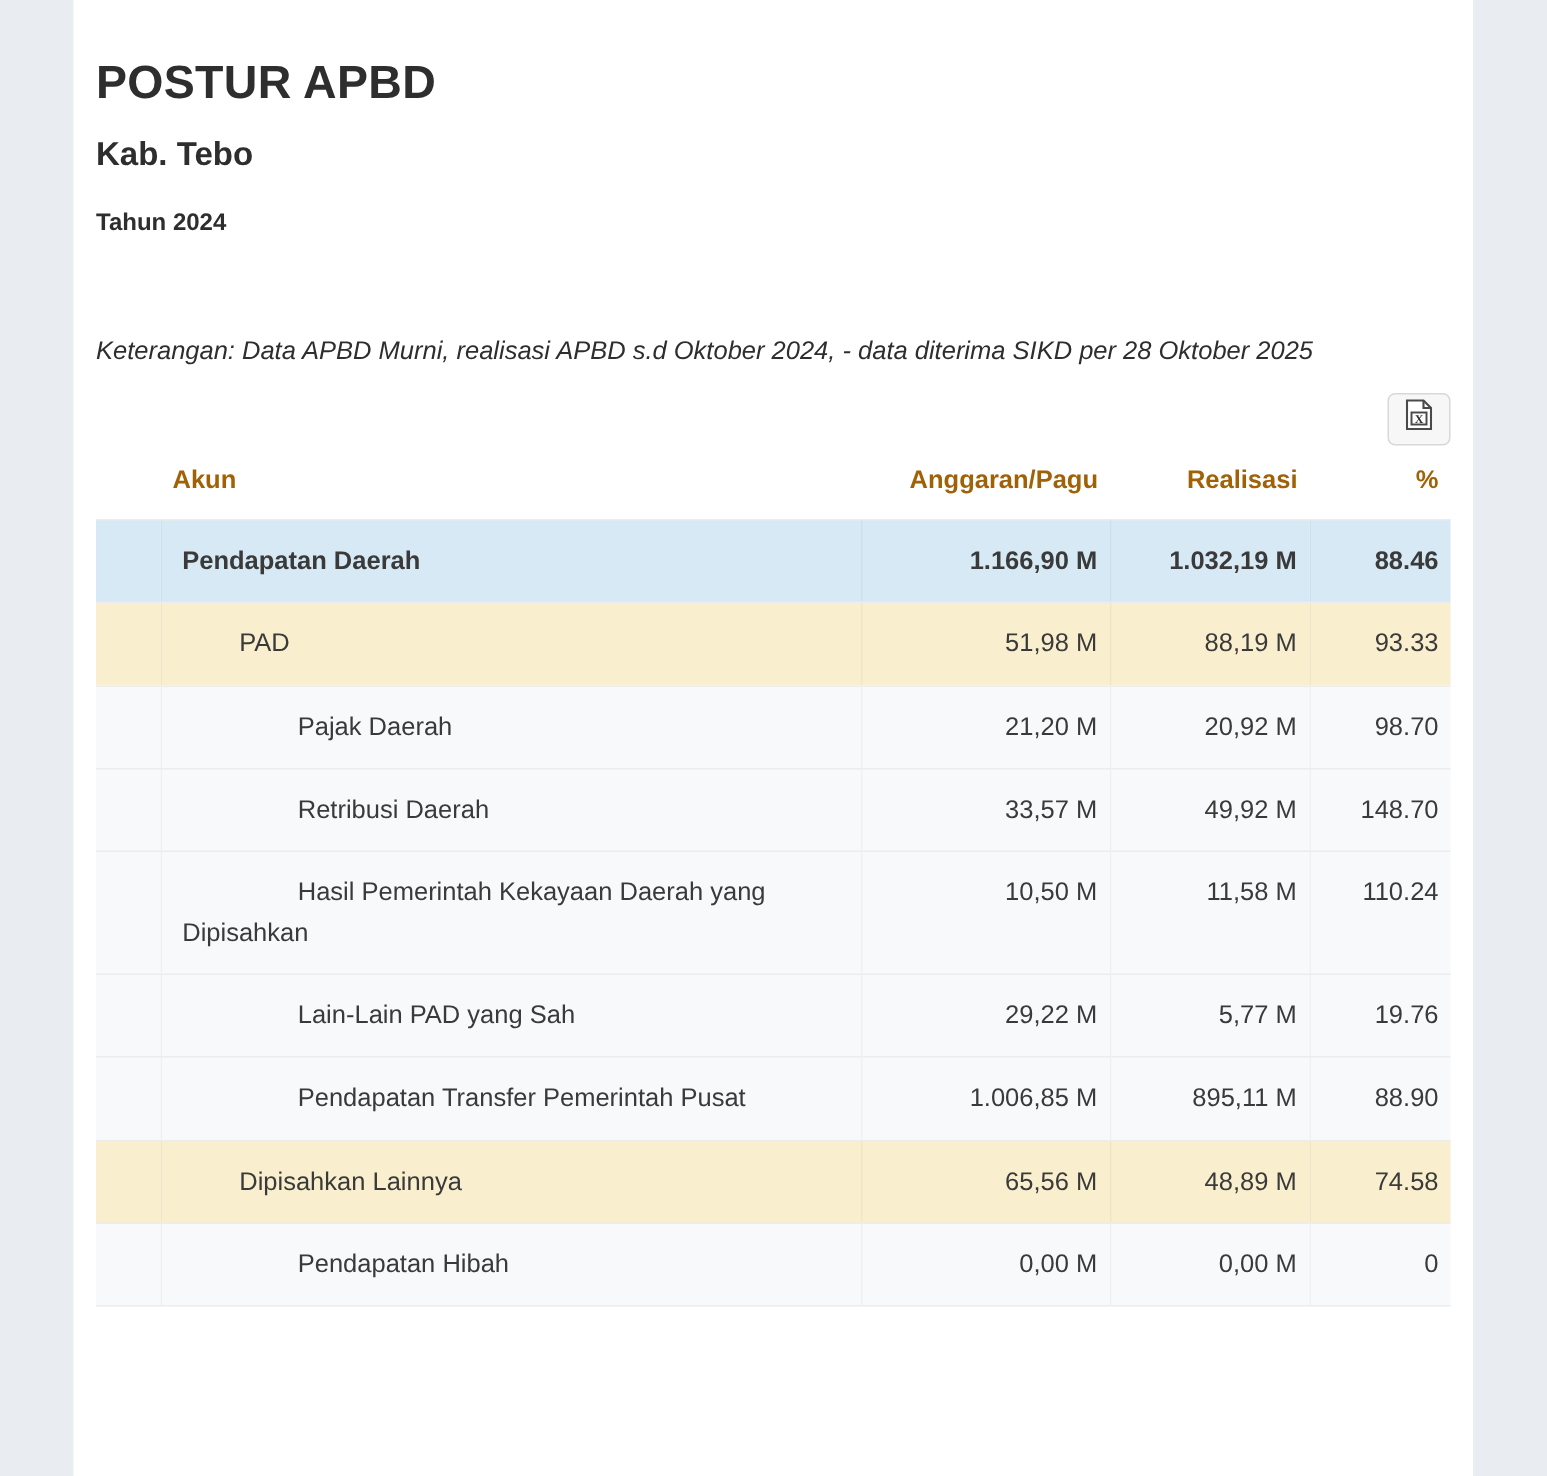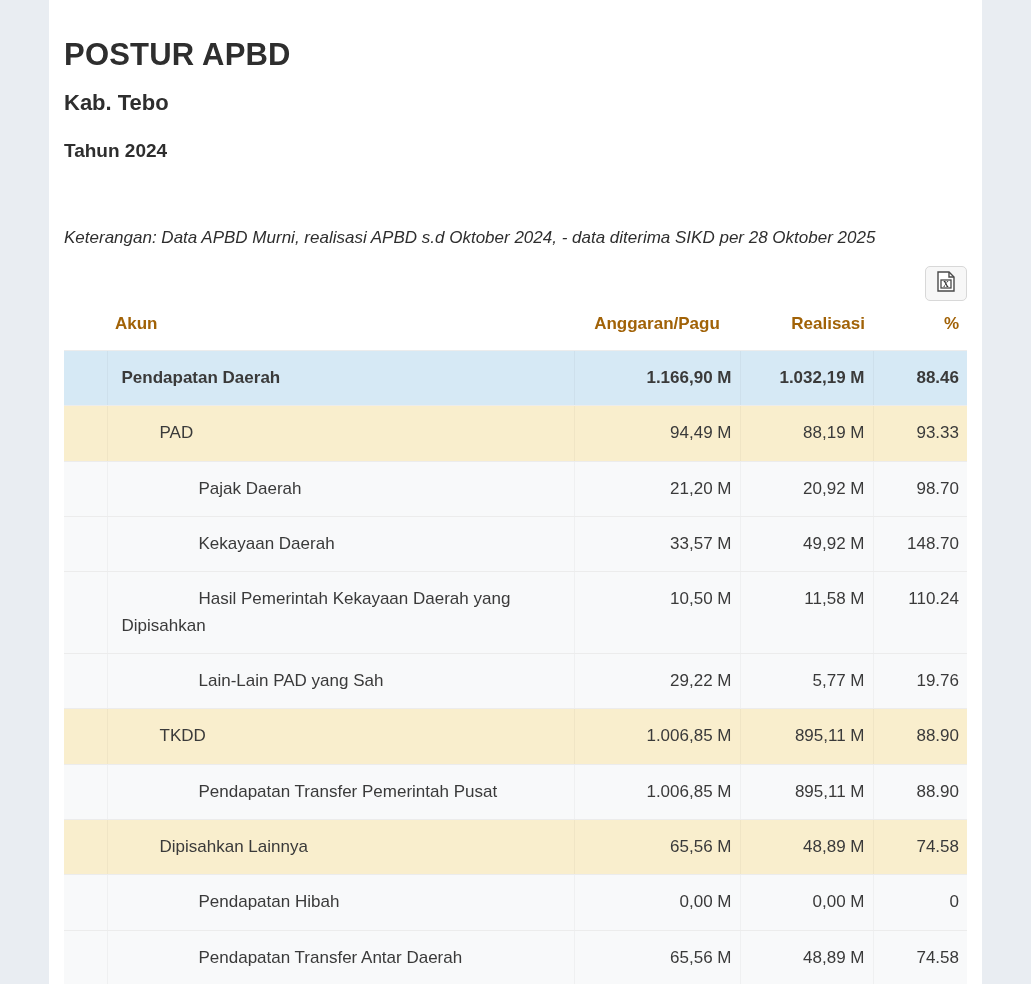--- a/index.html
+++ b/index.html
@@ -46,21 +46,21 @@
 
   h2.sub-title {
     font-size: 22px;
     font-weight: bold;
     color: #2e2e2e;
     margin: 14px 0 0 0;
     line-height: 1.3;
   }
 
   h3.year-title {
-    font-size: 19px;
+    font-size: 16px;
     font-weight: bold;
     color: #2e2e2e;
     margin: 22px 0 0 0;
     line-height: 1.3;
   }
 
   .keterangan {
     font-size: 17px;
     font-style: italic;
     color: #2e2e2e;
@@ -101,21 +101,21 @@
     font-weight: bold;
     color: #a16207;
     padding: 10px 8px 16px 8px;
     vertical-align: bottom;
     background: #ffffff;
     border: none;
   }
 
   th.col-spacer { width: 27px; padding: 0; }
   th.col-akun   { text-align: left; padding-left: 14px; }
-  th.col-pagu   { width: 150px; text-align: center; }
+  th.col-pagu   { width: 150px; text-align: right; }
   th.col-real   { width: 117px; text-align: right; }
   th.col-pct    { width: 78px;  text-align: right; padding-right: 14px;}
 
   table.posture-table tbody td {
     font-size: 17px;
     color: #3a3a3a;
     padding: 14px 8px;
     vertical-align: top;
     border-top: 1px solid #ececec;
     border-bottom: 1px solid #ececec;
@@ -200,59 +200,52 @@
           <tr class="lvl-0">
             <td class="cell-spacer"></td>
             <td class="cell-akun ind-0">Pendapatan Daerah</td>
             <td class="cell-num cell-pagu">1.166,90 M</td>
             <td class="cell-num cell-realisasi">1.032,19 M</td>
             <td class="cell-num cell-pct">88.46</td>
           </tr>
           <tr class="lvl-1">
             <td class="cell-spacer"></td>
             <td class="cell-akun ind-1">PAD</td>
-            <td class="cell-num cell-pagu">94,49 M</td>
+            <td class="cell-num cell-pagu">51,98 M</td>
             <td class="cell-num cell-realisasi">88,19 M</td>
             <td class="cell-num cell-pct">93.33</td>
           </tr>
           <tr class="lvl-2">
             <td class="cell-spacer"></td>
             <td class="cell-akun ind-2">Pajak Daerah</td>
             <td class="cell-num cell-pagu">21,20 M</td>
             <td class="cell-num cell-realisasi">20,92 M</td>
             <td class="cell-num cell-pct">98.70</td>
           </tr>
           <tr class="lvl-2">
             <td class="cell-spacer"></td>
-            <td class="cell-akun ind-2">Kekayaan Daerah</td>
+            <td class="cell-akun ind-2">Retribusi Daerah</td>
             <td class="cell-num cell-pagu">33,57 M</td>
             <td class="cell-num cell-realisasi">49,92 M</td>
             <td class="cell-num cell-pct">148.70</td>
           </tr>
           <tr class="lvl-2">
             <td class="cell-spacer"></td>
             <td class="cell-akun ind-2">Hasil Pemerintah Kekayaan Daerah yang Dipisahkan</td>
             <td class="cell-num cell-pagu">10,50 M</td>
             <td class="cell-num cell-realisasi">11,58 M</td>
             <td class="cell-num cell-pct">110.24</td>
           </tr>
           <tr class="lvl-2">
             <td class="cell-spacer"></td>
             <td class="cell-akun ind-2">Lain-Lain PAD yang Sah</td>
             <td class="cell-num cell-pagu">29,22 M</td>
             <td class="cell-num cell-realisasi">5,77 M</td>
             <td class="cell-num cell-pct">19.76</td>
           </tr>
-          <tr class="lvl-1">
-            <td class="cell-spacer"></td>
-            <td class="cell-akun ind-1">TKDD</td>
-            <td class="cell-num cell-pagu">1.006,85 M</td>
-            <td class="cell-num cell-realisasi">895,11 M</td>
-            <td class="cell-num cell-pct">88.90</td>
-          </tr>
           <tr class="lvl-2">
             <td class="cell-spacer"></td>
             <td class="cell-akun ind-2">Pendapatan Transfer Pemerintah Pusat</td>
             <td class="cell-num cell-pagu">1.006,85 M</td>
             <td class="cell-num cell-realisasi">895,11 M</td>
             <td class="cell-num cell-pct">88.90</td>
           </tr>
           <tr class="lvl-1">
             <td class="cell-spacer"></td>
             <td class="cell-akun ind-1">Dipisahkan Lainnya</td>
@@ -260,24 +253,17 @@
             <td class="cell-num cell-realisasi">48,89 M</td>
             <td class="cell-num cell-pct">74.58</td>
           </tr>
           <tr class="lvl-2">
             <td class="cell-spacer"></td>
             <td class="cell-akun ind-2">Pendapatan Hibah</td>
             <td class="cell-num cell-pagu">0,00 M</td>
             <td class="cell-num cell-realisasi">0,00 M</td>
             <td class="cell-num cell-pct">0</td>
           </tr>
-          <tr class="lvl-2">
-            <td class="cell-spacer"></td>
-            <td class="cell-akun ind-2">Pendapatan Transfer Antar Daerah</td>
-            <td class="cell-num cell-pagu">65,56 M</td>
-            <td class="cell-num cell-realisasi">48,89 M</td>
-            <td class="cell-num cell-pct">74.58</td>
-          </tr>
         </tbody>
     </table>
 
   </div>
 </div>
 
 </body></html>

